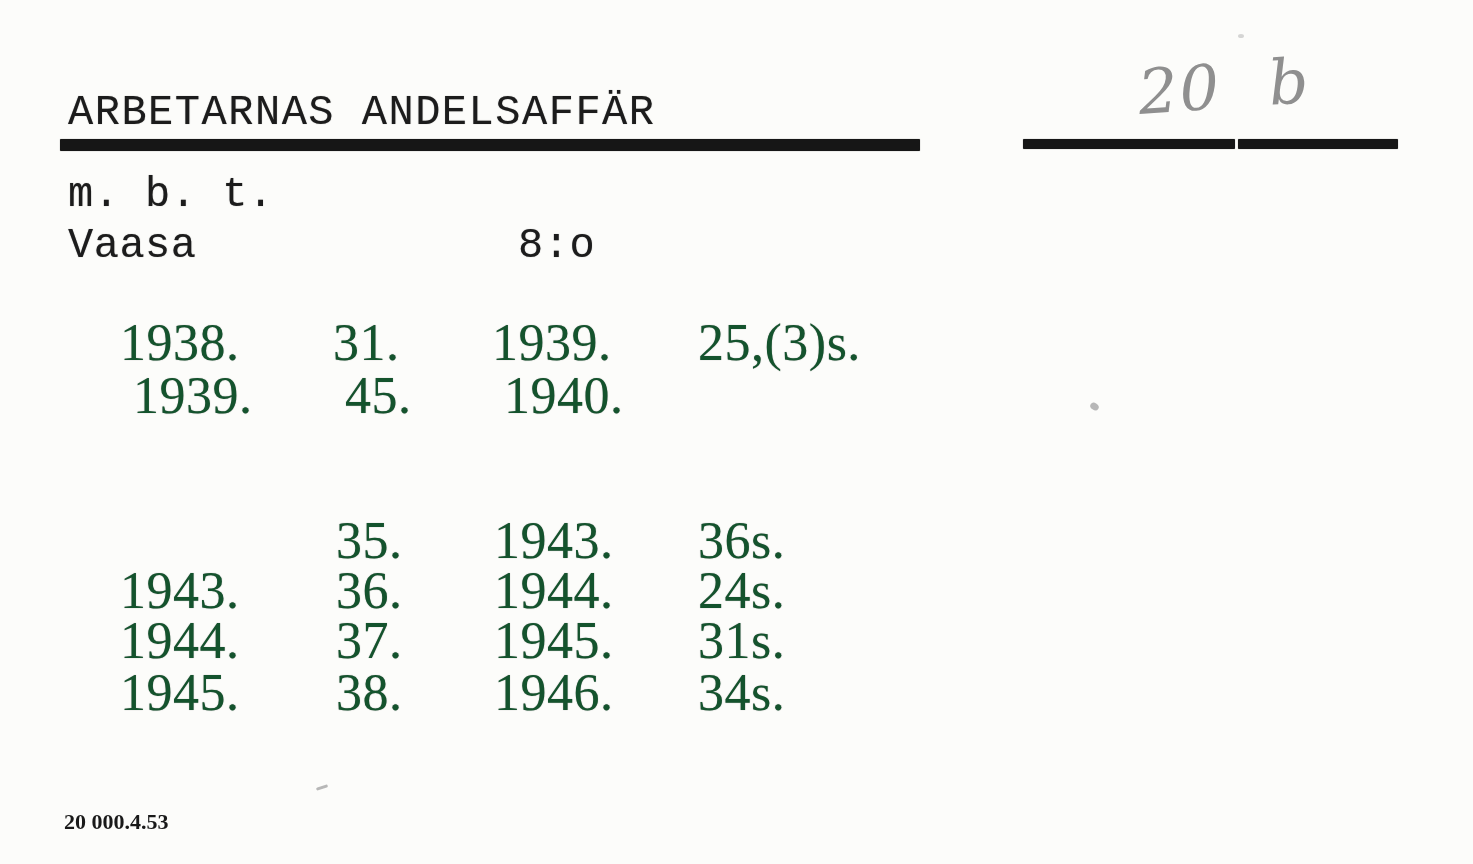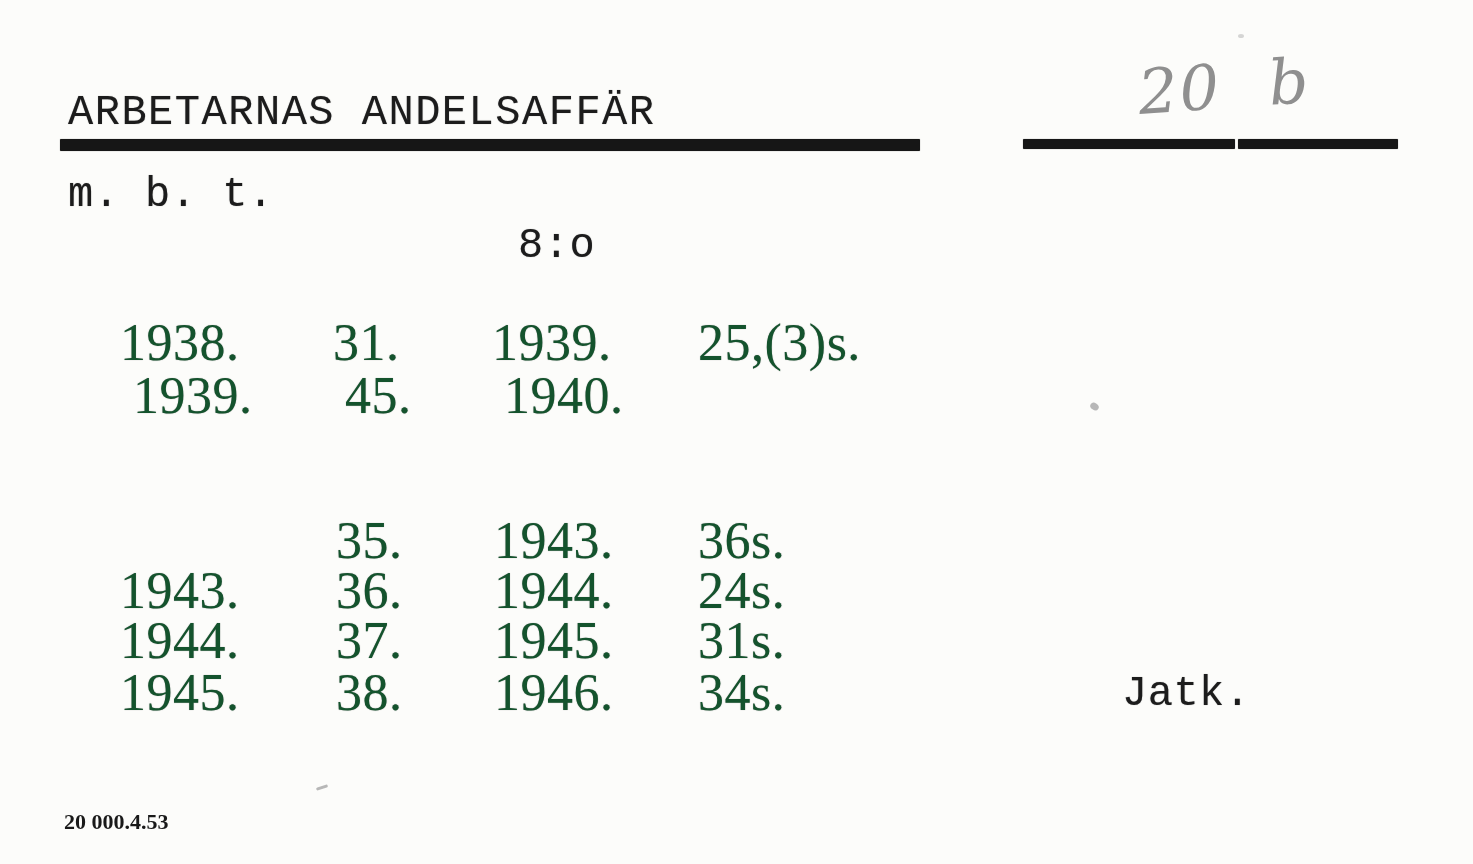--- a/index.html
+++ b/index.html
@@ -103,20 +103,21 @@
 <div class="card">
 
   <div class="typewriter title" style="left:68px; top:91px">ARBETARNAS ANDELSAFFÄR</div>
   <div class="rule" style="left:60px; top:139px; width:860px; height:12px"></div>
 
   <div class="handwriting">20 b</div>
   <div class="rule" style="left:1023px; top:139px; width:212px; height:10px"></div>
   <div class="rule" style="left:1238px; top:139px; width:160px; height:10px"></div>
 
   <div class="typewriter" style="left:68px; top:173px">m. b. t.</div>
+  <div class="typewriter" style="left:68px; top:224px">Vaasa</div>
   <div class="typewriter" style="left:518px; top:224px">8:o</div>
 
   <div class="trow" style="top:321px">
     <span class="cell" style="left:120px">1938.</span>
     <span class="cell" style="left:333px">31.</span>
     <span class="cell" style="left:492px">1939.</span>
     <span class="cell" style="left:698px">25,(3)s.</span>
   </div>
   <div class="trow" style="top:374px">
     <span class="cell" style="left:133px">1939.</span>
@@ -141,21 +142,20 @@
     <span class="cell" style="left:494px">1945.</span>
     <span class="cell" style="left:698px">31s.</span>
   </div>
   <div class="trow" style="top:671px">
     <span class="cell" style="left:120px">1945.</span>
     <span class="cell" style="left:336px">38.</span>
     <span class="cell" style="left:494px">1946.</span>
     <span class="cell" style="left:698px">34s.</span>
   </div>
 
-  <div class="typewriter" style="left:1122px; top:672px">Jatk.</div>
 
   <div class="printcode">20 000.4.53</div>
 
   <div class="speck s1"></div>
   <div class="speck s2"></div>
   <div class="speck s3"></div>
 
 </div>
 
 </body></html>

